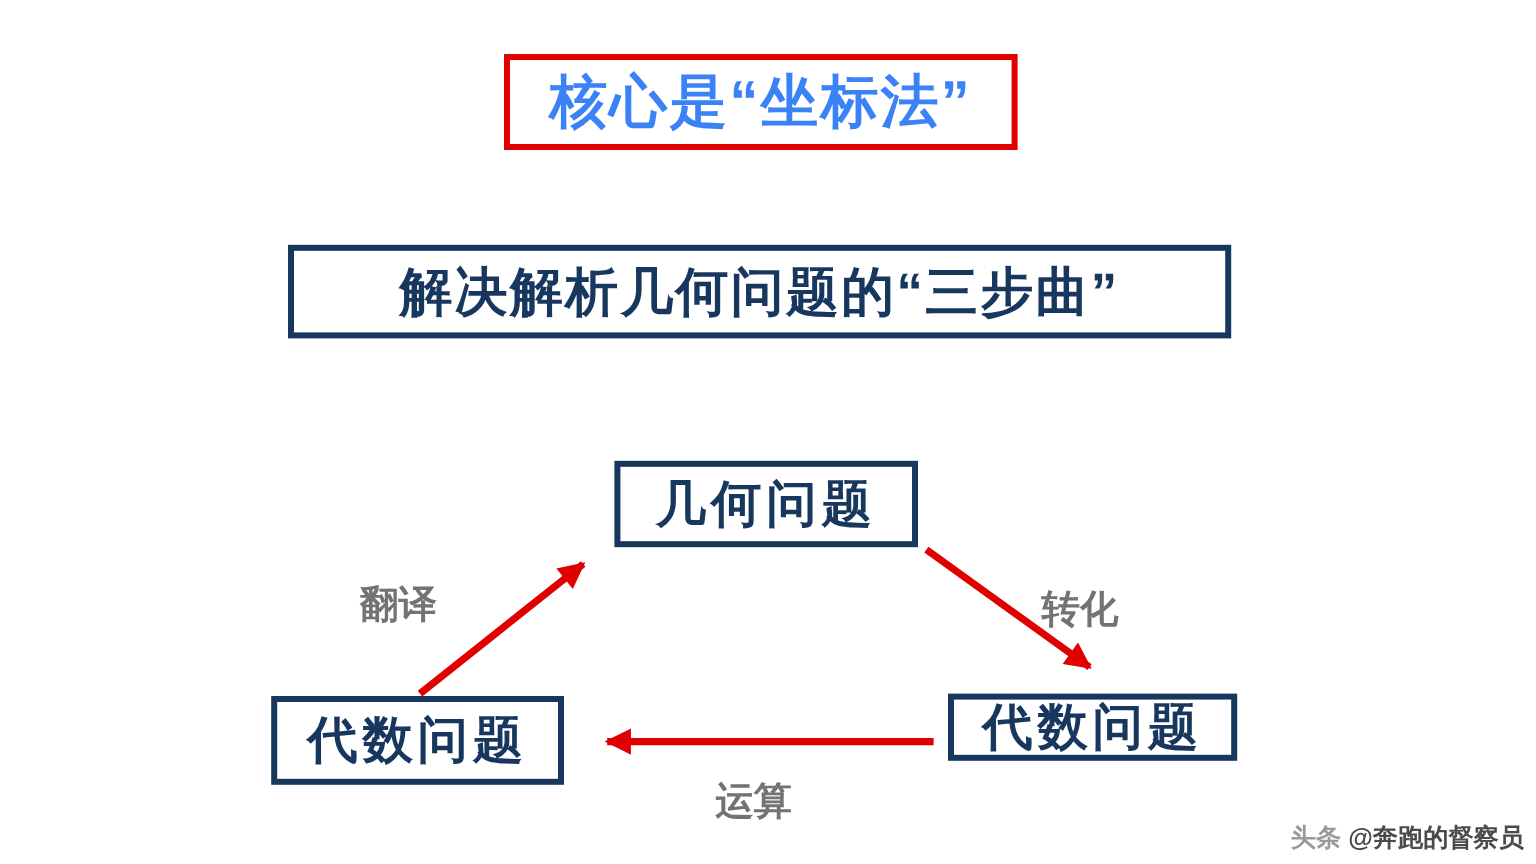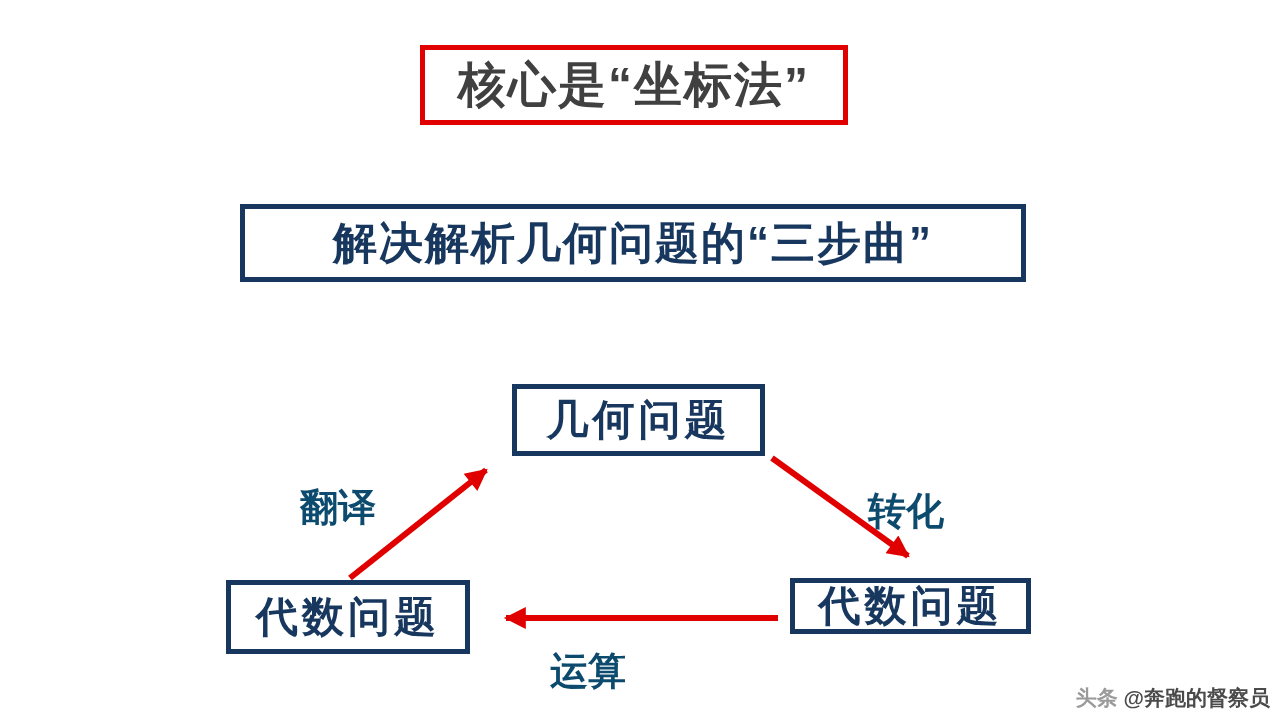--- a/index.html
+++ b/index.html
@@ -23,21 +23,21 @@
     background: #ffffff;
     box-sizing: border-box;
     white-space: nowrap;
   }
   .title-box {
     left: 420px;
     top: 45px;
     width: 428px;
     height: 80px;
     border: 5px solid #e00000;
-    color: #404040;
+    color: #3b82f6;
     font-size: 48px;
     font-weight: bold;
     letter-spacing: 2px;
   }
   .subtitle-box {
     left: 240px;
     top: 204px;
     width: 786px;
     height: 78px;
     border: 5px solid #17375e;
@@ -66,35 +66,35 @@
     height: 74px;
   }
   .node-algebra-problem {
     left: 790px;
     top: 578px;
     width: 241px;
     height: 56px;
   }
   .edge-label {
     position: absolute;
-    color: #0c4a6e;
-    font-size: 38px;
+    color: #737373;
+    font-size: 32px;
     font-weight: bold;
     white-space: nowrap;
   }
   .edge-label-translate {
     left: 300px;
     top: 482px;
   }
   .edge-label-transform {
     left: 868px;
     top: 486px;
   }
   .edge-label-compute {
-    left: 550px;
+    left: 596px;
     top: 646px;
     text-align: right;
   }
   .arrows-layer {
     position: absolute;
     left: 0;
     top: 0;
     width: 1280px;
     height: 720px;
     pointer-events: none;

